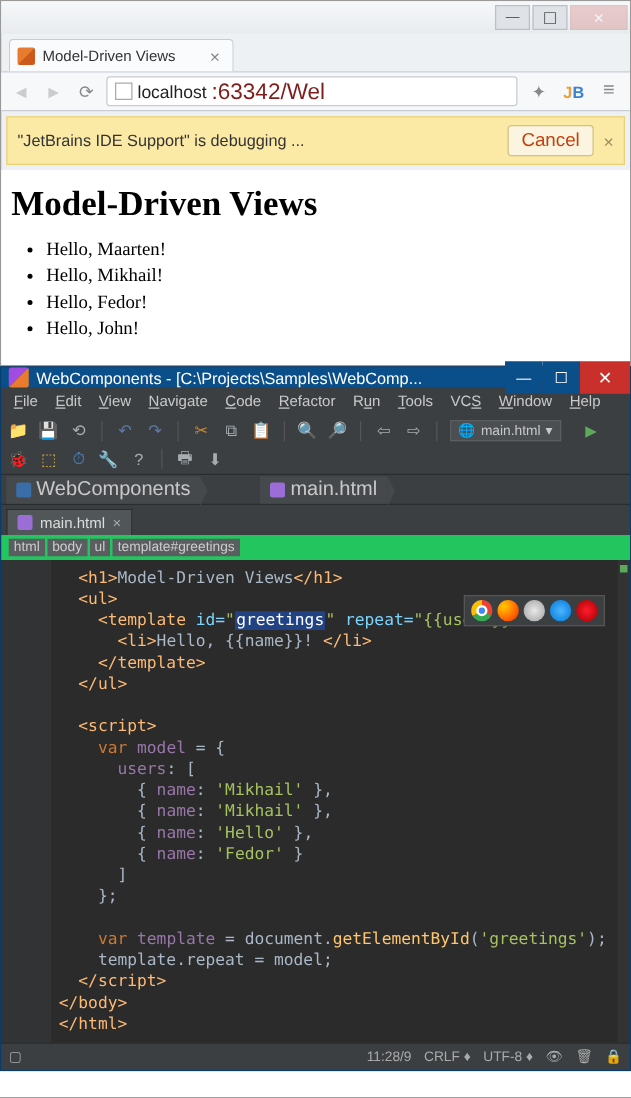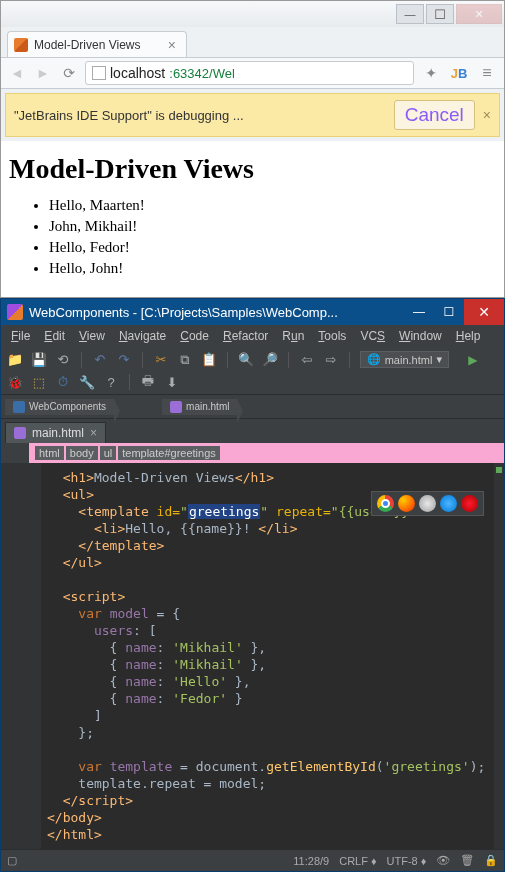--- a/index.html
+++ b/index.html
@@ -15,38 +15,38 @@
   .chrome-tab { background:#fafbfc; border:1px solid #c7ccd1; border-bottom:none; border-radius:4px 4px 0 0; height:26px; display:flex; align-items:center; padding:0 10px 0 6px; gap:6px; min-width:180px; }
   .favicon { width:14px; height:14px; background:linear-gradient(135deg,#e77b2e 50%,#cc5a1a 50%); border-radius:2px; }
   .tab-title { font-size:12px; color:#333; flex:1; white-space:nowrap; overflow:hidden; text-overflow:ellipsis; }
   .tab-close { color:#888; font-size:14px; }
   .chrome-toolbar { height:32px; background:#f6f8fa; border-top:1px solid #c7ccd1; border-bottom:1px solid #c7ccd1; display:flex; align-items:center; padding:0 6px; gap:6px; }
   .nav-btn { width:20px; height:20px; display:flex; align-items:center; justify-content:center; color:#888; font-size:14px; }
   .nav-btn.disabled { color:#ccc; }
   .omnibox { flex:1; height:24px; background:#fff; border:1px solid #c7ccd1; border-radius:3px; display:flex; align-items:center; padding:0 6px; gap:4px; overflow:hidden; }
   .page-icon { width:14px; height:14px; border:1px solid #aaa; background:#fff; }
   .url-host { color:#222; font-size:14px; }
-  .url-rest { color:#15803d; font-size:13px; }
+  .url-rest { color:#7f1d1d; font-size:18px; }
   .ext-btn { width:22px; height:22px; display:flex; align-items:center; justify-content:center; font-size:14px; color:#888; }
   .ext-jb { font-weight:bold; font-size:13px; }
   .ext-jb .j { color:#e9a13b; }
   .ext-jb .b { color:#3b82d6; }
   .chrome-menu { font-size:16px; color:#888; }
   .debug-bar { background:#fbe9a6; border:1px solid #e9d178; margin:4px; padding:6px 8px; display:flex; align-items:center; gap:8px; }
   .debug-msg { flex:1; color:#333; font-size:13px; white-space:nowrap; overflow:hidden; text-overflow:ellipsis; }
-  .debug-cancel { background:#faf4e0; border:1px solid #d6c27c; border-radius:3px; padding:3px 10px; font-size:19px; color:#8b5cf6; }
+  .debug-cancel { background:#faf4e0; border:1px solid #d6c27c; border-radius:3px; padding:3px 10px; font-size:15px; color:#c2410c; }
   .debug-x { color:#9c8e5c; font-size:14px; }
   .page-body { background:#fff; padding:12px 8px 18px 8px; font-family:"Times New Roman",serif; }
   .page-body h1 { font-size:28px; font-weight:bold; margin-bottom:10px; }
-  .page-body ul { margin-left:40px; }
+  .page-body ul { margin-left:28px; }
   .page-body li { font-size:15px; line-height:1.4; }
 
   
   .ide-window { border:1px solid #083d6e; background:#3b3f41; color:#bbb; margin-top:0; position:relative;}
-  .ide-titlebar { height:26px; background:#0b4f8a; display:flex; align-items:center; padding:0 0 0 6px; gap:6px; color:#fff; }
+  .ide-titlebar { height:16px; background:#0b4f8a; display:flex; align-items:center; padding:0 0 0 6px; gap:6px; color:#fff; }
   .ide-favicon { width:16px; height:16px; background:linear-gradient(135deg,#a04ce0 50%,#e77b2e 50%); border-radius:2px; }
   .ide-title { flex:1; font-size:13px; white-space:nowrap; overflow:hidden; text-overflow:ellipsis; }
   .ide-winbtns { display:flex; }
   .ide-winbtn { width:30px; height:26px; display:flex; align-items:center; justify-content:center; color:#fff; font-size:12px; }
   .ide-winbtn.min { background:#0b4f8a; }
   .ide-winbtn.max { background:#0b4f8a; }
   .ide-winbtn.close { background:#c9302c; width:40px; font-size:14px;}
   .ide-menubar { height:22px; background:#3b3f41; display:flex; align-items:center; padding:0 4px; gap:2px; font-size:12px; }
   .ide-menu { padding:2px 6px; color:#c9c9c9; }
   .ide-menu u { text-decoration:underline; }
@@ -57,35 +57,35 @@
   .tb-icon.save { color:#4d88c4; }
   .tb-icon.undo { color:#5c7aa6; }
   .tb-icon.redo { color:#5c7aa6; }
   .tb-icon.cut { color:#c78b38; }
   .tb-icon.green { color:#5ea85a; }
   .tb-icon.blue { color:#4d88c4; }
   .tb-icon.yellow { color:#d2a84b;}
   .tb-sep { width:1px; height:16px; background:#555; }
   .tb-runcfg { background:#4b4f51; border:1px solid #5a5e60; padding:1px 6px; display:flex; align-items:center; gap:4px; font-size:11px; color:#c9c9c9; }
   .tb-play { color:#5ea85a; margin-left:6px; font-size:12px;}
-  .ide-breadcrumb { height:24px; background:#3b3f41; border-bottom:1px solid #2a2d2e; display:flex; align-items:center; padding:0 4px; gap:20px; font-size:10px; }
+  .ide-breadcrumb { height:24px; background:#3b3f41; border-bottom:1px solid #2a2d2e; display:flex; align-items:center; padding:0 4px; gap:20px; font-size:16px; }
   .bc-seg { background:#46494b; padding:2px 8px; color:#c9c9c9; display:flex; align-items:center; gap:4px; position:relative;}
   .bc-seg::after{content:"";position:absolute;right:-6px;top:0;border-left:6px solid #46494b;border-top:12px solid transparent;border-bottom:12px solid transparent;}
   .bc-icon { width:12px; height:12px; background:#3a6ea8; border-radius:2px;}
   .bc-icon.file { background:#9b6dd7; }
   .editor-tabs { height:24px; background:#3b3f41; display:flex; align-items:flex-end; padding:0 4px; }
   .editor-tab { background:#515658; border:1px solid #2a2d2e; border-bottom:none; padding:3px 8px; display:flex; align-items:center; gap:6px; font-size:12px; color:#ddd; }
   .editor-tab .etclose { color:#aaa; font-size:12px;}
-  .editor-breadcrumb { background:#f9a8d4; padding:3px 6px; font-size:11px; color:#ccc; display:flex; gap:2px;margin-left:28px;}
+  .editor-breadcrumb { background:#22c55e; padding:3px 6px; font-size:11px; color:#ccc; display:flex; gap:2px;}
   .eb-seg{background:#5a5e60;padding:1px 4px;}
   .code-area { background:#2b2b2b; font-family:Consolas,monospace; font-size:13px; line-height:17px; padding:6px 0 6px 0; position:relative; min-height:360px;}
   .gutter { position:absolute; left:0; top:0; bottom:0; width:40px; background:#313335; }
   .code-lines { margin-left:46px; white-space:pre; color:#a9b7c6; }
   .k-tag { color:#fdba74; } 
-  .k-attr { color:#eab308; } 
+  .k-attr { color:#7dd3fc; } 
   .k-str { color:#a5c261; }
   .k-key { color:#cc7832; } 
   .k-id { color:#9876aa; } 
   .k-fn { color:#ffc66d; }
   .hl { background:#214283; color:#fff; padding:0 1px;}
   .browser-icons { position:absolute; right:20px; top:28px; display:flex; gap:4px; background:#3c3f41; padding:3px 5px; border:1px solid #555;}
   .bi { width:17px; height:17px; border-radius:50%; }
   .bi.chrome{background:conic-gradient(#ea4335 0 120deg,#34a853 120deg 240deg,#fbbc05 240deg 360deg);position:relative;}
   .bi.chrome::after{content:"";position:absolute;inset:4px;background:#4285f4;border-radius:50%;border:2px solid #fff;}
   .bi.ff{background:radial-gradient(circle at 30% 30%,#ffcc00,#ff6600 60%,#cc3300);} 
@@ -132,21 +132,21 @@
   </div>
   <div class="debug-bar">
     <span class="debug-msg">"JetBrains IDE Support" is debugging ...</span>
     <button class="debug-cancel">Cancel</button>
     <span class="debug-x">×</span>
   </div>
   <div class="page-body">
     <h1>Model-Driven Views</h1>
     <ul>
       <li>Hello, Maarten!</li>
-      <li>John, Mikhail!</li>
+      <li>Hello, Mikhail!</li>
       <li>Hello, Fedor!</li>
       <li>Hello, John!</li>
     </ul>
   </div>
 </div>
 
 <div class="ide-window">
   <div class="ide-titlebar">
     <span class="ide-favicon"></span>
     <span class="ide-title">WebComponents - [C:\Projects\Samples\WebComp...</span>

